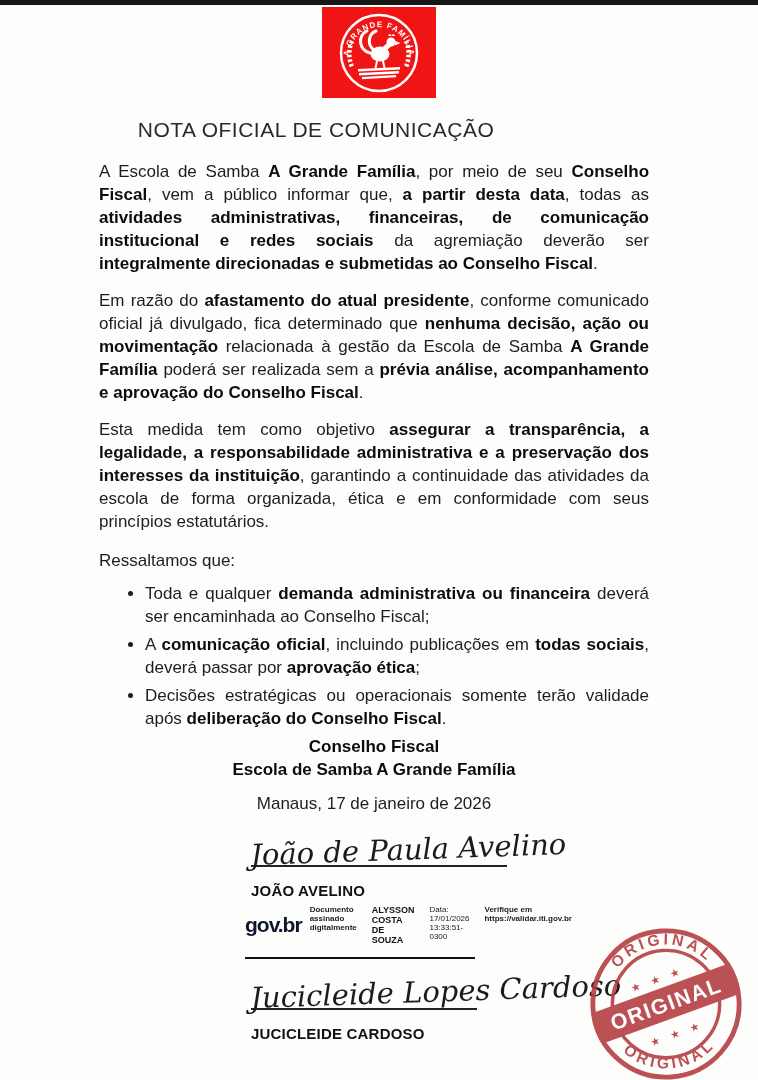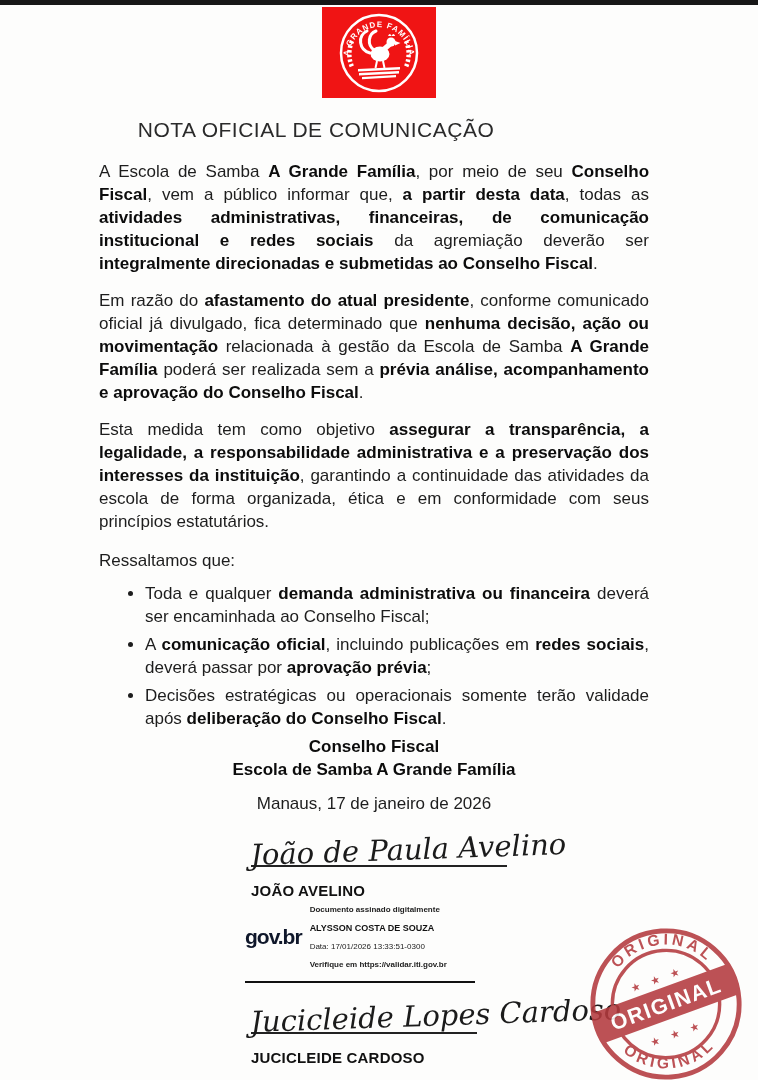--- a/index.html
+++ b/index.html
@@ -27,21 +27,21 @@
   .dateline{width:100%;text-align:center;font-size:17px;margin-top:13px;}
   .sigblock{margin:10px 0 0 152px;width:300px;}
   .handwrite{
     font-family:"DejaVu Serif", serif;font-style:italic;font-size:29px;color:#1b1b1b;
     transform:rotate(-2deg);transform-origin:left bottom;white-space:nowrap;
   }
   .sigrule{width:256px;border-bottom:2px solid #222;margin-top:-7px;}
   .signame{font-weight:bold;font-size:15px;color:#111;letter-spacing:.2px;margin-top:15px;}
   .govrow{display:flex;align-items:center;margin:6px 0 0 -6px;}
   .govlogo{font-weight:bold;font-size:21px;color:#0f172a;letter-spacing:-1px;margin-right:8px;font-family:"Liberation Sans",sans-serif;}
-  .govlines{display:flex;flex-direction:column;gap:9px;}
+  .govlines{display:flex;flex-direction:row;gap:15px;}
   .gl-h{font-size:8px;font-weight:bold;color:#222;}
   .gl-s{font-size:9px;font-weight:bold;color:#111;}
   .gl-d{font-size:8px;color:#222;}
   .gl-v{font-size:8px;font-weight:bold;color:#222;}
   .rule2{width:230px;border-top:2px solid #111;margin:12px 0 8px -6px;}
   .gap{height:14px;}
   .stamp{position:absolute;left:588px;top:926px;width:156px;height:156px;}
   .stamp-arc{font-family:"Liberation Sans",sans-serif;font-size:16px;font-weight:bold;letter-spacing:3.5px;fill:#b43a3e;}
   .stamp-banner-text{font-family:"Liberation Sans",sans-serif;font-size:22px;font-weight:bold;letter-spacing:1.5px;fill:#fff;}
   .stamp-stars{font-family:"DejaVu Sans",sans-serif;font-size:11px;fill:#b43a3e;letter-spacing:4px;}
@@ -81,21 +81,21 @@
 
 <h1 class="title">NOTA OFICIAL DE COMUNICAÇÃO</h1>
 
 <div class="content">
   <p class="body"><span>A Escola de Samba </span><span class="b">A Grande Família</span><span>, por meio de seu </span><span class="b">Conselho Fiscal</span><span>, vem a público informar que, </span><span class="b">a partir desta data</span><span>, todas as </span><span class="b">atividades administrativas, financeiras, de comunicação institucional e redes sociais</span><span> da agremiação deverão ser </span><span class="b">integralmente direcionadas e submetidas ao Conselho Fiscal</span><span>.</span></p>
   <p class="body"><span>Em razão do </span><span class="b">afastamento do atual presidente</span><span>, conforme comunicado oficial já divulgado, fica determinado que </span><span class="b">nenhuma decisão, ação ou movimentação</span><span> relacionada à gestão da Escola de Samba </span><span class="b">A Grande Família</span><span> poderá ser realizada sem a </span><span class="b">prévia análise, acompanhamento e aprovação do Conselho Fiscal</span><span>.</span></p>
   <p class="body"><span>Esta medida tem como objetivo </span><span class="b">assegurar a transparência, a legalidade, a responsabilidade administrativa e a preservação dos interesses da instituição</span><span>, garantindo a continuidade das atividades da escola de forma organizada, ética e em conformidade com seus princípios estatutários.</span></p>
   <p class="lead">Ressaltamos que:</p>
   <ul class="points">
     <li><span>Toda e qualquer </span><span class="b">demanda administrativa ou financeira</span><span> deverá ser encaminhada ao Conselho Fiscal;</span></li>
-    <li><span>A </span><span class="b">comunicação oficial</span><span>, incluindo publicações em </span><span class="b">redes sociais</span><span>, deverá passar por </span><span class="b">aprovação prévia</span><span>;</span></li>
+    <li><span>A </span><span class="b">comunicação oficial</span><span>, incluindo publicações em </span><span class="b">todas sociais</span><span>, deverá passar por </span><span class="b">aprovação ética</span><span>;</span></li>
     <li><span>Decisões estratégicas ou operacionais somente terão validade após </span><span class="b">deliberação do Conselho Fiscal</span><span>.</span></li>
   </ul>
   <div class="center-bold">Conselho Fiscal</div>
   <div class="center-bold">Escola de Samba A Grande Família</div>
   <div class="dateline">Manaus, 17 de janeiro de 2026</div>
 
   <div class="sigblock">
     <div class="gap"></div>
     <div class="handwrite">João de Paula Avelino</div>
     <div class="sigrule"></div>

